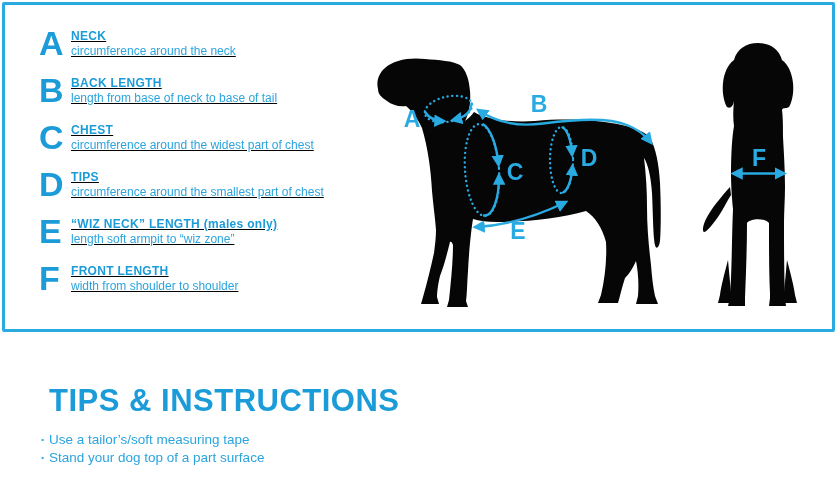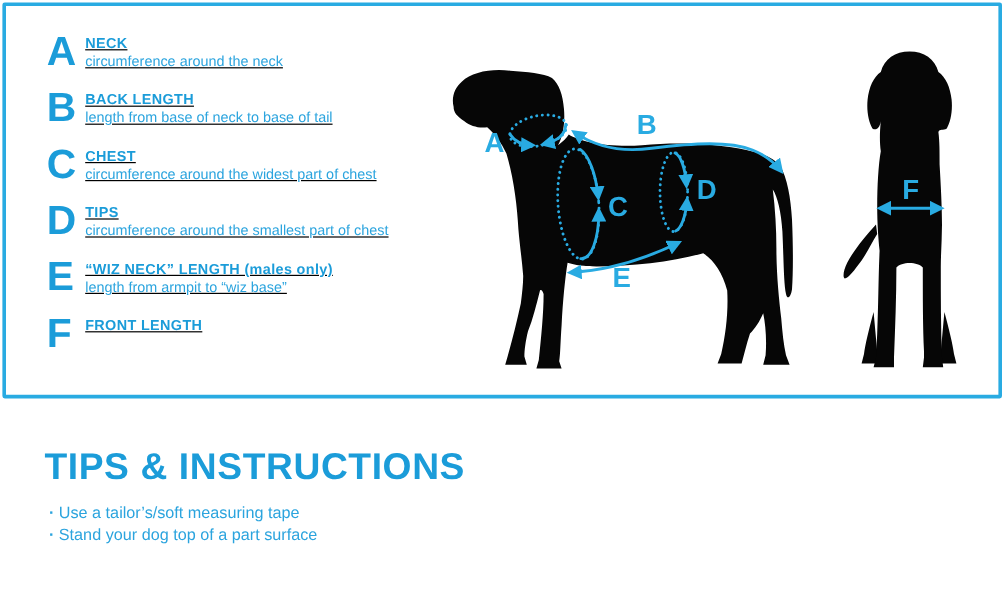--- a/index.html
+++ b/index.html
@@ -25,21 +25,21 @@
   .diagram{position:absolute;left:360px;top:10px;}
   .dog{fill:#060606;stroke:none;}
   .dot{fill:none;stroke:#29ABE2;stroke-width:2.4;stroke-dasharray:0.1 4.6;stroke-linecap:round;}
   .sol{fill:none;stroke:#29ABE2;stroke-width:2.4;stroke-linecap:round;}
   .lbl{
     font-family:"Liberation Sans", sans-serif;font-size:23px;font-weight:bold;
     fill:#29ABE2;text-anchor:middle;
   }
   .tips{position:absolute;left:37px;top:372px;}
   .tips-heading{
-    margin:0;font-size:31px;line-height:34px;font-weight:bold;color:#1B9CD9;letter-spacing:0.5px;
+    margin:12px;font-size:31px;line-height:34px;font-weight:bold;color:#1B9CD9;letter-spacing:0.5px;
   }
   .tips-bullets{margin-top:13px;}
   .bullet-row{display:flex;align-items:flex-start;font-size:13.5px;line-height:18px;color:#2BA4DE;}
   .bullet-dot{width:12px;flex:0 0 12px;text-align:center;font-weight:bold;color:#2BA4DE;}
 </style>
 </head>
 <body>
 
 <div class="frame">
 
@@ -76,28 +76,29 @@
         <div class="legend-texts">
           <div class="legend-title">TIPS</div>
           <div class="legend-desc">circumference around the smallest part of chest</div>
         </div>
       </div>
 
       <div class="legend-item">
         <div class="legend-letter">E</div>
         <div class="legend-texts">
           <div class="legend-title">“WIZ NECK” LENGTH (males only)</div>
-          <div class="legend-desc">length from armpit to “wiz base”</div>
+          <div class="legend-desc">length soft armpit to “wiz zone”</div>
         </div>
       </div>
 
       <div class="legend-item">
         <div class="legend-letter">F</div>
         <div class="legend-texts">
           <div class="legend-title">FRONT LENGTH</div>
+          <div class="legend-desc">width from shoulder to shoulder</div>
         </div>
       </div>
 
     </div>
 
     <svg class="diagram" width="470" height="318" viewBox="0 0 470 318" xmlns="http://www.w3.org/2000/svg">
       <defs>
         <marker id="ah" viewBox="0 0 10 10" refX="7" refY="5" markerWidth="5.2" markerHeight="5.2" orient="auto-start-reverse">
           <path d="M0,0 L10,5 L0,10 Z" fill="#29ABE2"></path>
         </marker>

